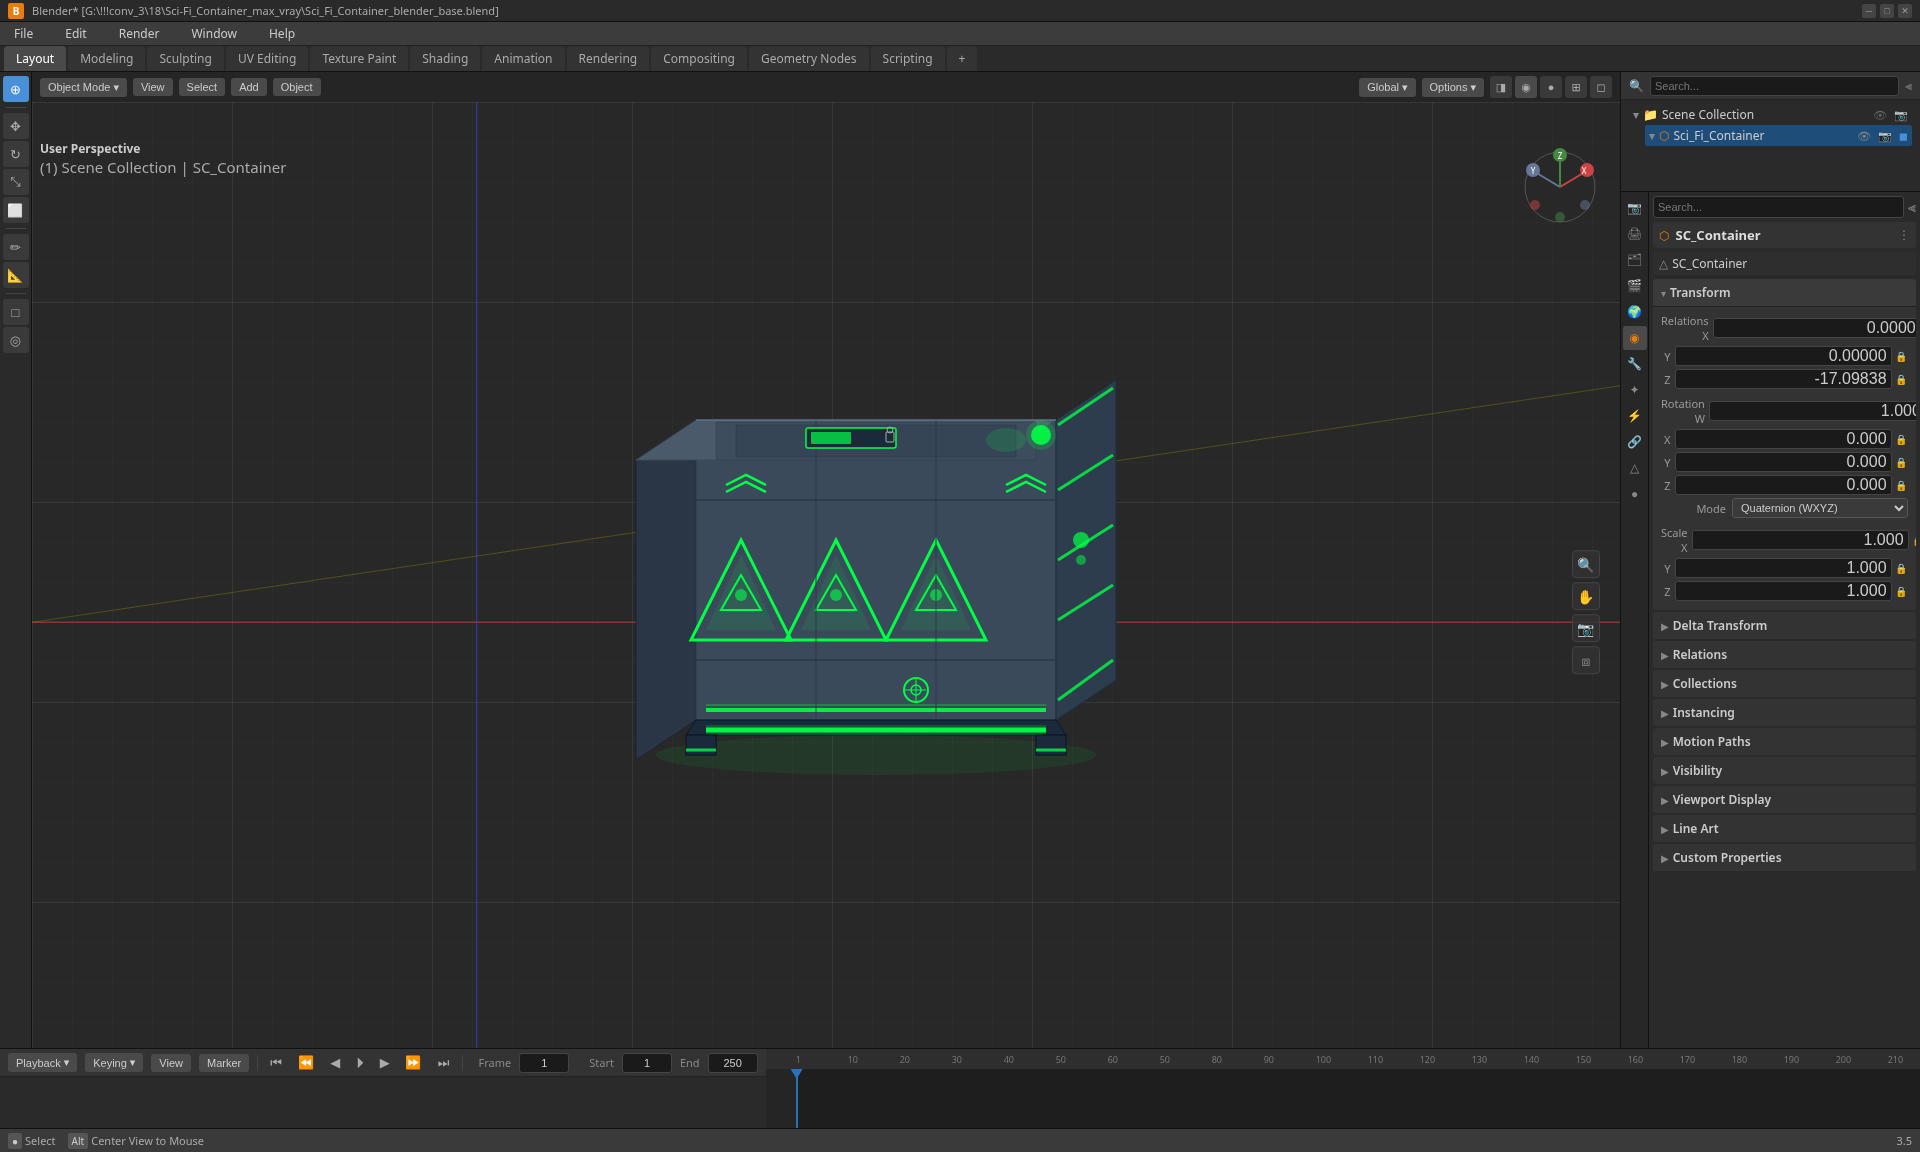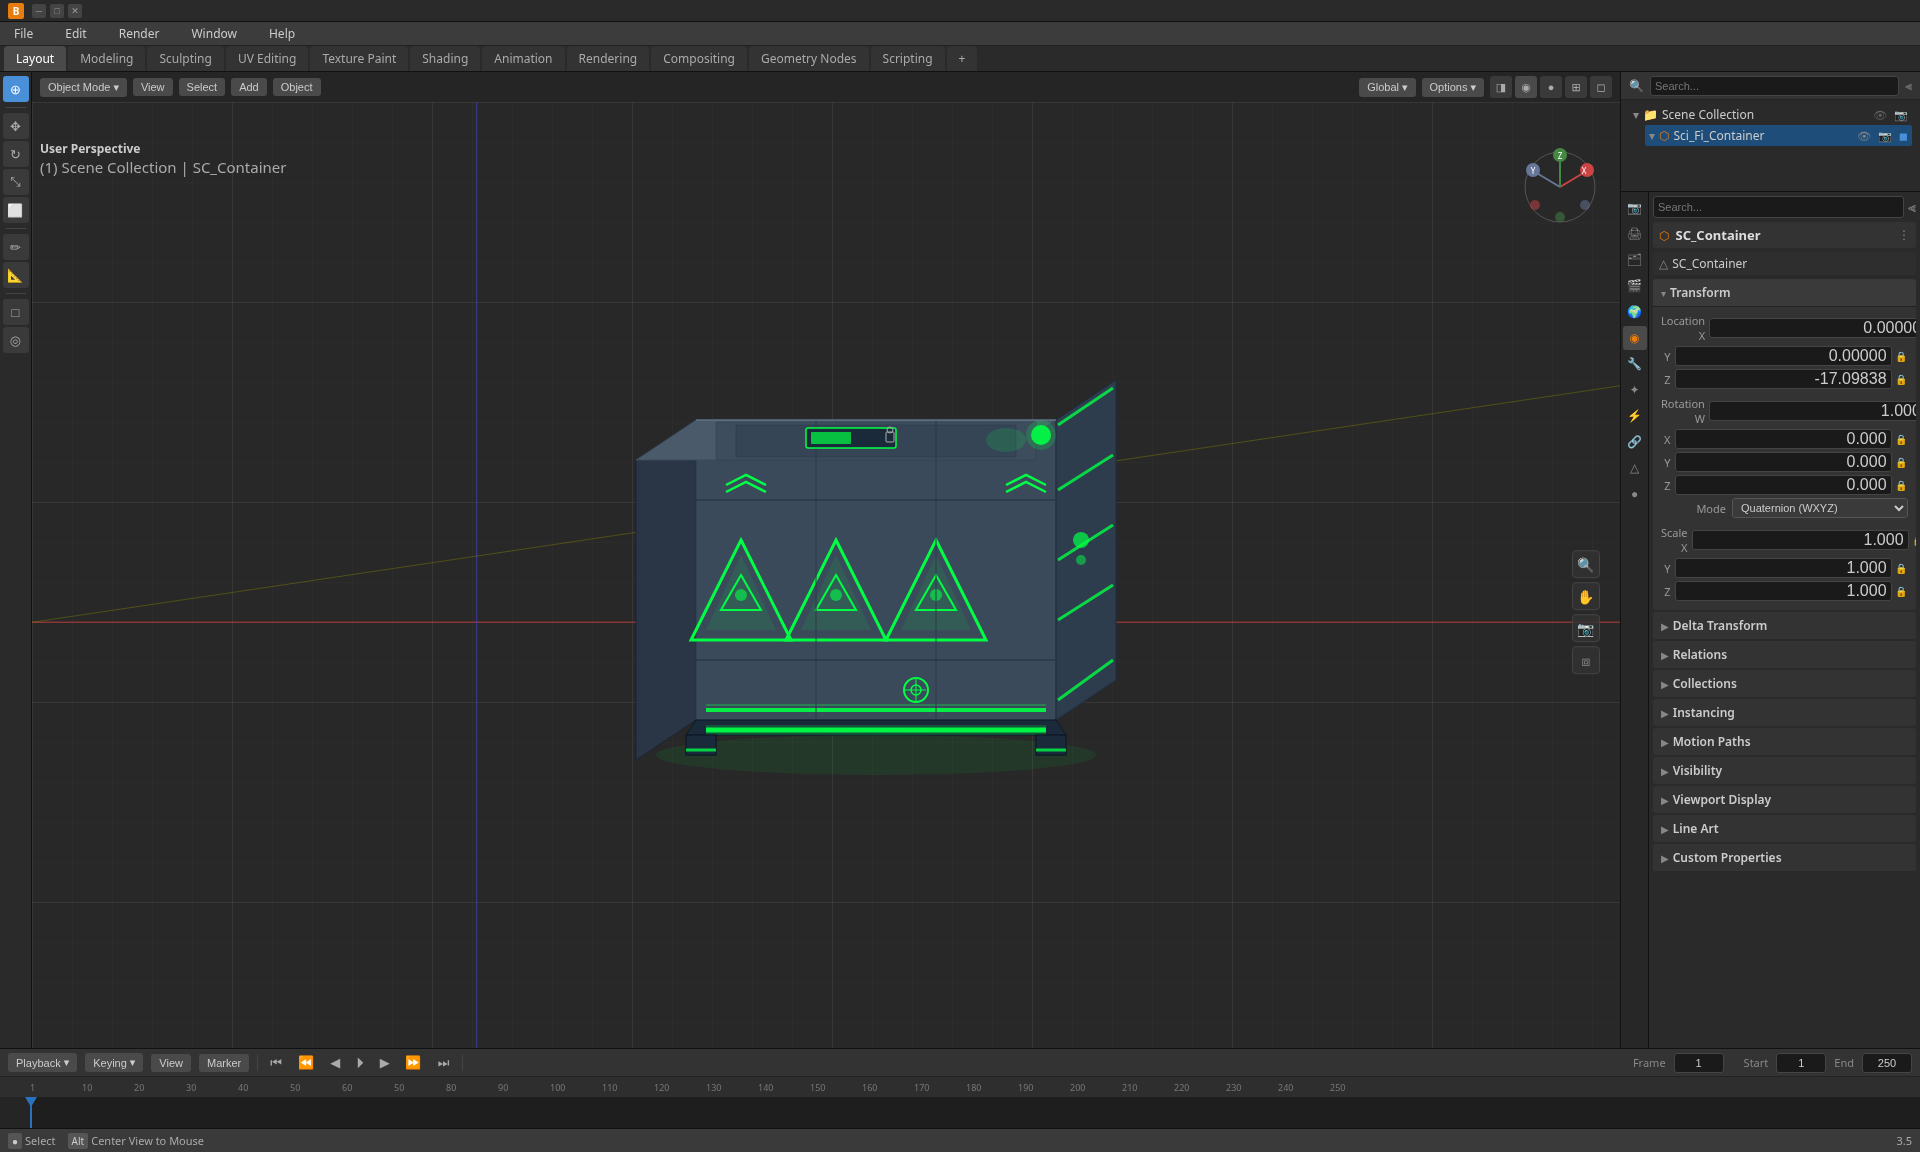--- a/index.html
+++ b/index.html
@@ -389,21 +389,20 @@
       padding: 5px 8px;
       cursor: pointer;
     }
 
     
     .timeline-area {
       height: 80px;
       background: #2a2a2a;
       border-top: 1px solid #111;
       display: flex;
-      flex-direction: column;
       flex-shrink: 0;
     }
     .timeline-controls {
       height: 28px;
       background: #333;
       display: flex;
       align-items: center;
       padding: 0 8px;
       gap: 8px;
       border-bottom: 1px solid #222;
@@ -479,20 +478,21 @@
     .props-content::-webkit-scrollbar-track { background: #1a1a1a; }
     .props-content::-webkit-scrollbar-thumb { background: #555; border-radius: 3px; }
   </style>
 </head>
 <body>
 
 <div class="title-bar">
   <div class="title-bar-icon">
     <span>B</span>
   </div>
+  <span class="title-bar-text">Blender* [G:\!!!conv_3\18\Sci-Fi_Container_max_vray\Sci_Fi_Container_blender_base.blend]</span>
   <div class="title-bar-controls">
     <button class="title-btn">─</button>
     <button class="title-btn">□</button>
     <button class="title-btn">✕</button>
   </div>
 </div>
 
 <div class="menu-bar">
   <div class="menu-item">File</div>
   <div class="menu-item">Edit</div>
@@ -774,21 +774,21 @@
         </div>
 
         <div class="props-section">
           <div class="section-header">
             <span class="section-arrow">▾</span>
             <span class="section-title">Transform</span>
           </div>
           <div class="section-content">
 
             <div class="transform-row">
-              <div class="transform-label">Location X</div>
+              <div class="transform-label">Relations X</div>
               <input class="transform-input" type="text" value="0.00000" style="">
               <span class="transform-link">🔒</span>
             </div>
             <div class="transform-row">
               <div class="transform-label">Y</div>
               <input class="transform-input" type="text" value="0.00000" style="">
               <span class="transform-link">🔒</span>
             </div>
             <div class="transform-row">
               <div class="transform-label">Z</div>

